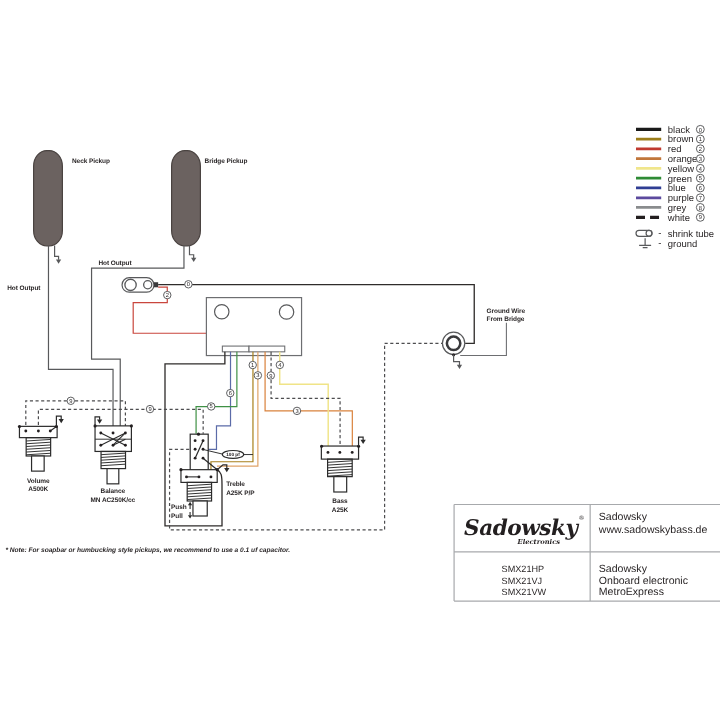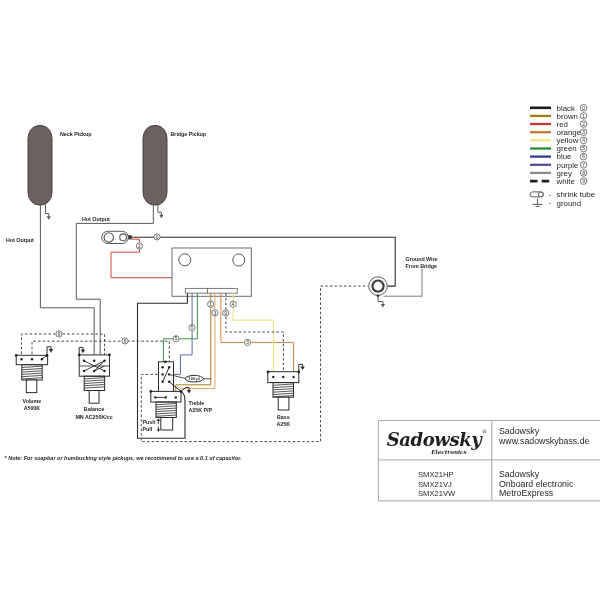--- a/index.html
+++ b/index.html
@@ -1,16 +1,16 @@
 <!DOCTYPE html>
 <html><head>
 <meta charset="utf-8">
 <style>
   html,body{margin:0;padding:0;background:#ffffff;}
-  #page{width:600px;height:600px;position:relative;background:#ffffff;overflow:hidden;}
+  #page{width:600px;height:600px;position:relative;background:#ffffff;overflow:hidden;border-radius:24px;}
   svg{display:block;}
   text{font-family:"Liberation Sans", sans-serif; fill:#231f20;}
   .lbl{font-weight:bold;font-size:5.4px;letter-spacing:-0.05px;}
   .lbl-c{font-weight:bold;font-size:5.4px;letter-spacing:-0.05px;text-anchor:middle;}
   .legend-lbl{font-size:7.9px;font-weight:normal;}
   .tag-num{font-size:4.8px;text-anchor:middle;font-weight:normal;}
   .tb-text{font-size:8.8px;}
   .tb-model{font-size:7.6px;}
   .note-text{font-size:5.5px;font-style:italic;font-weight:bold;}
   .cap-lbl{font-size:3.9px;text-anchor:middle;font-weight:bold;}

